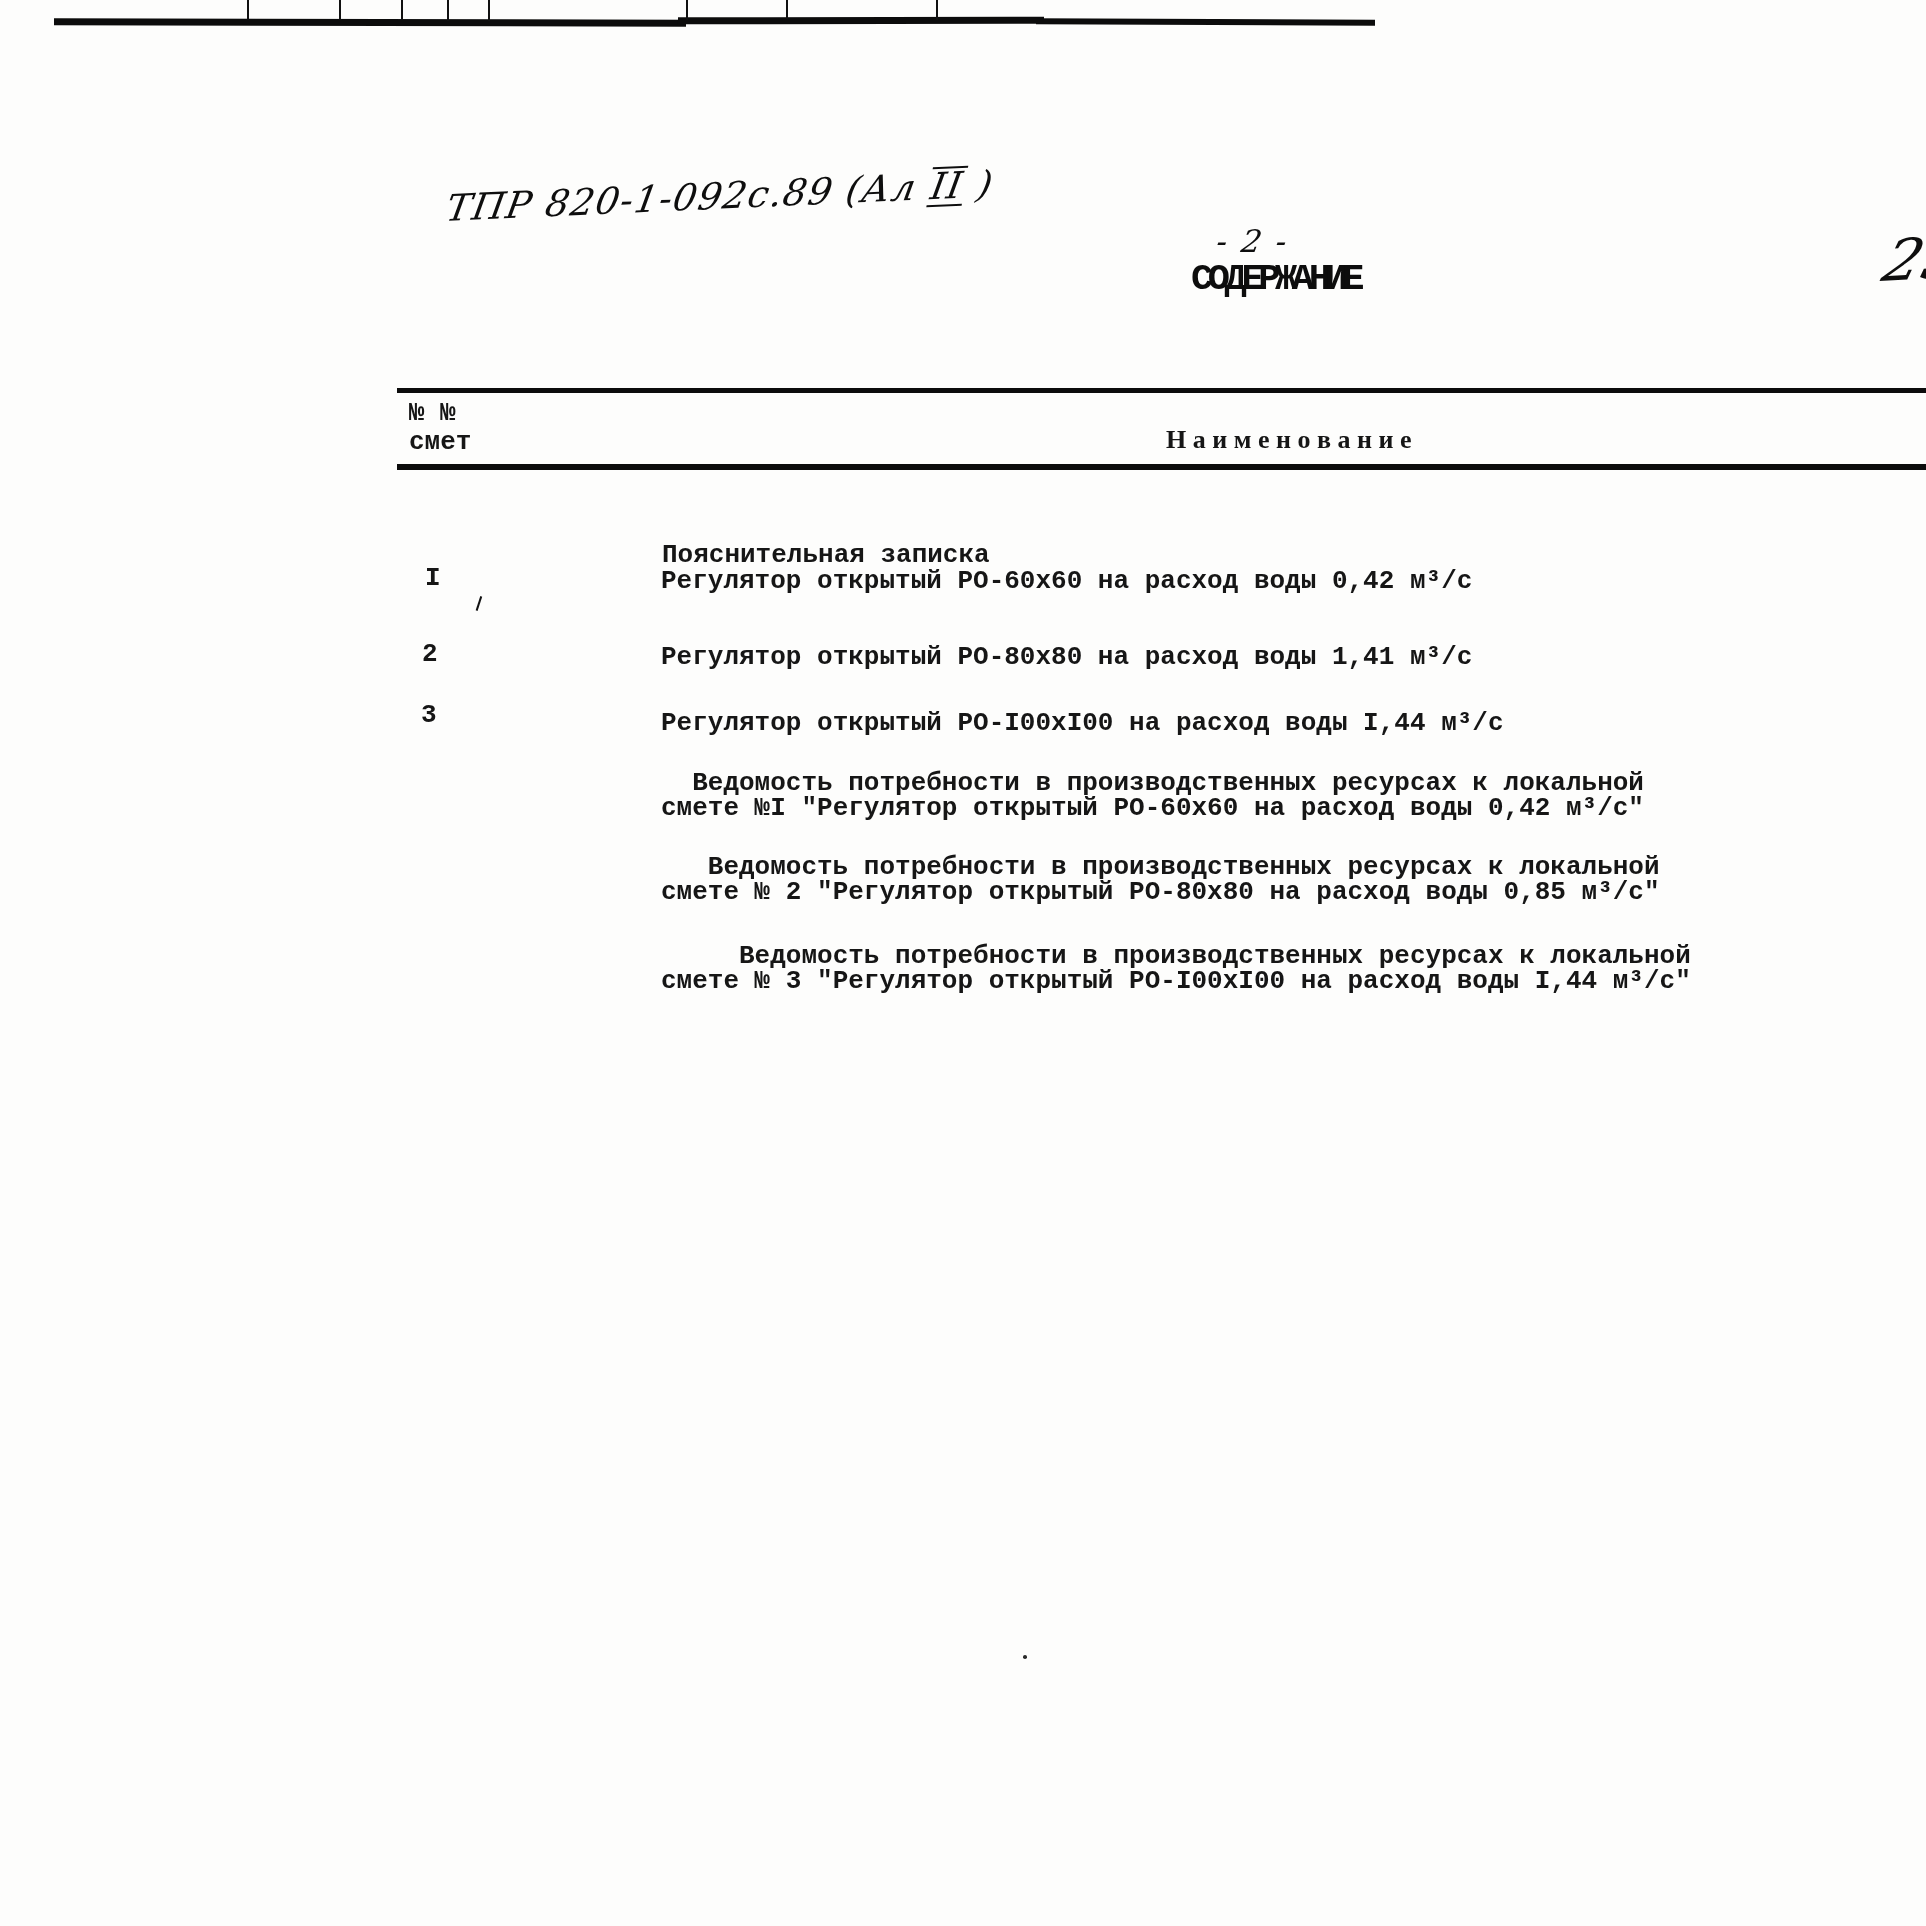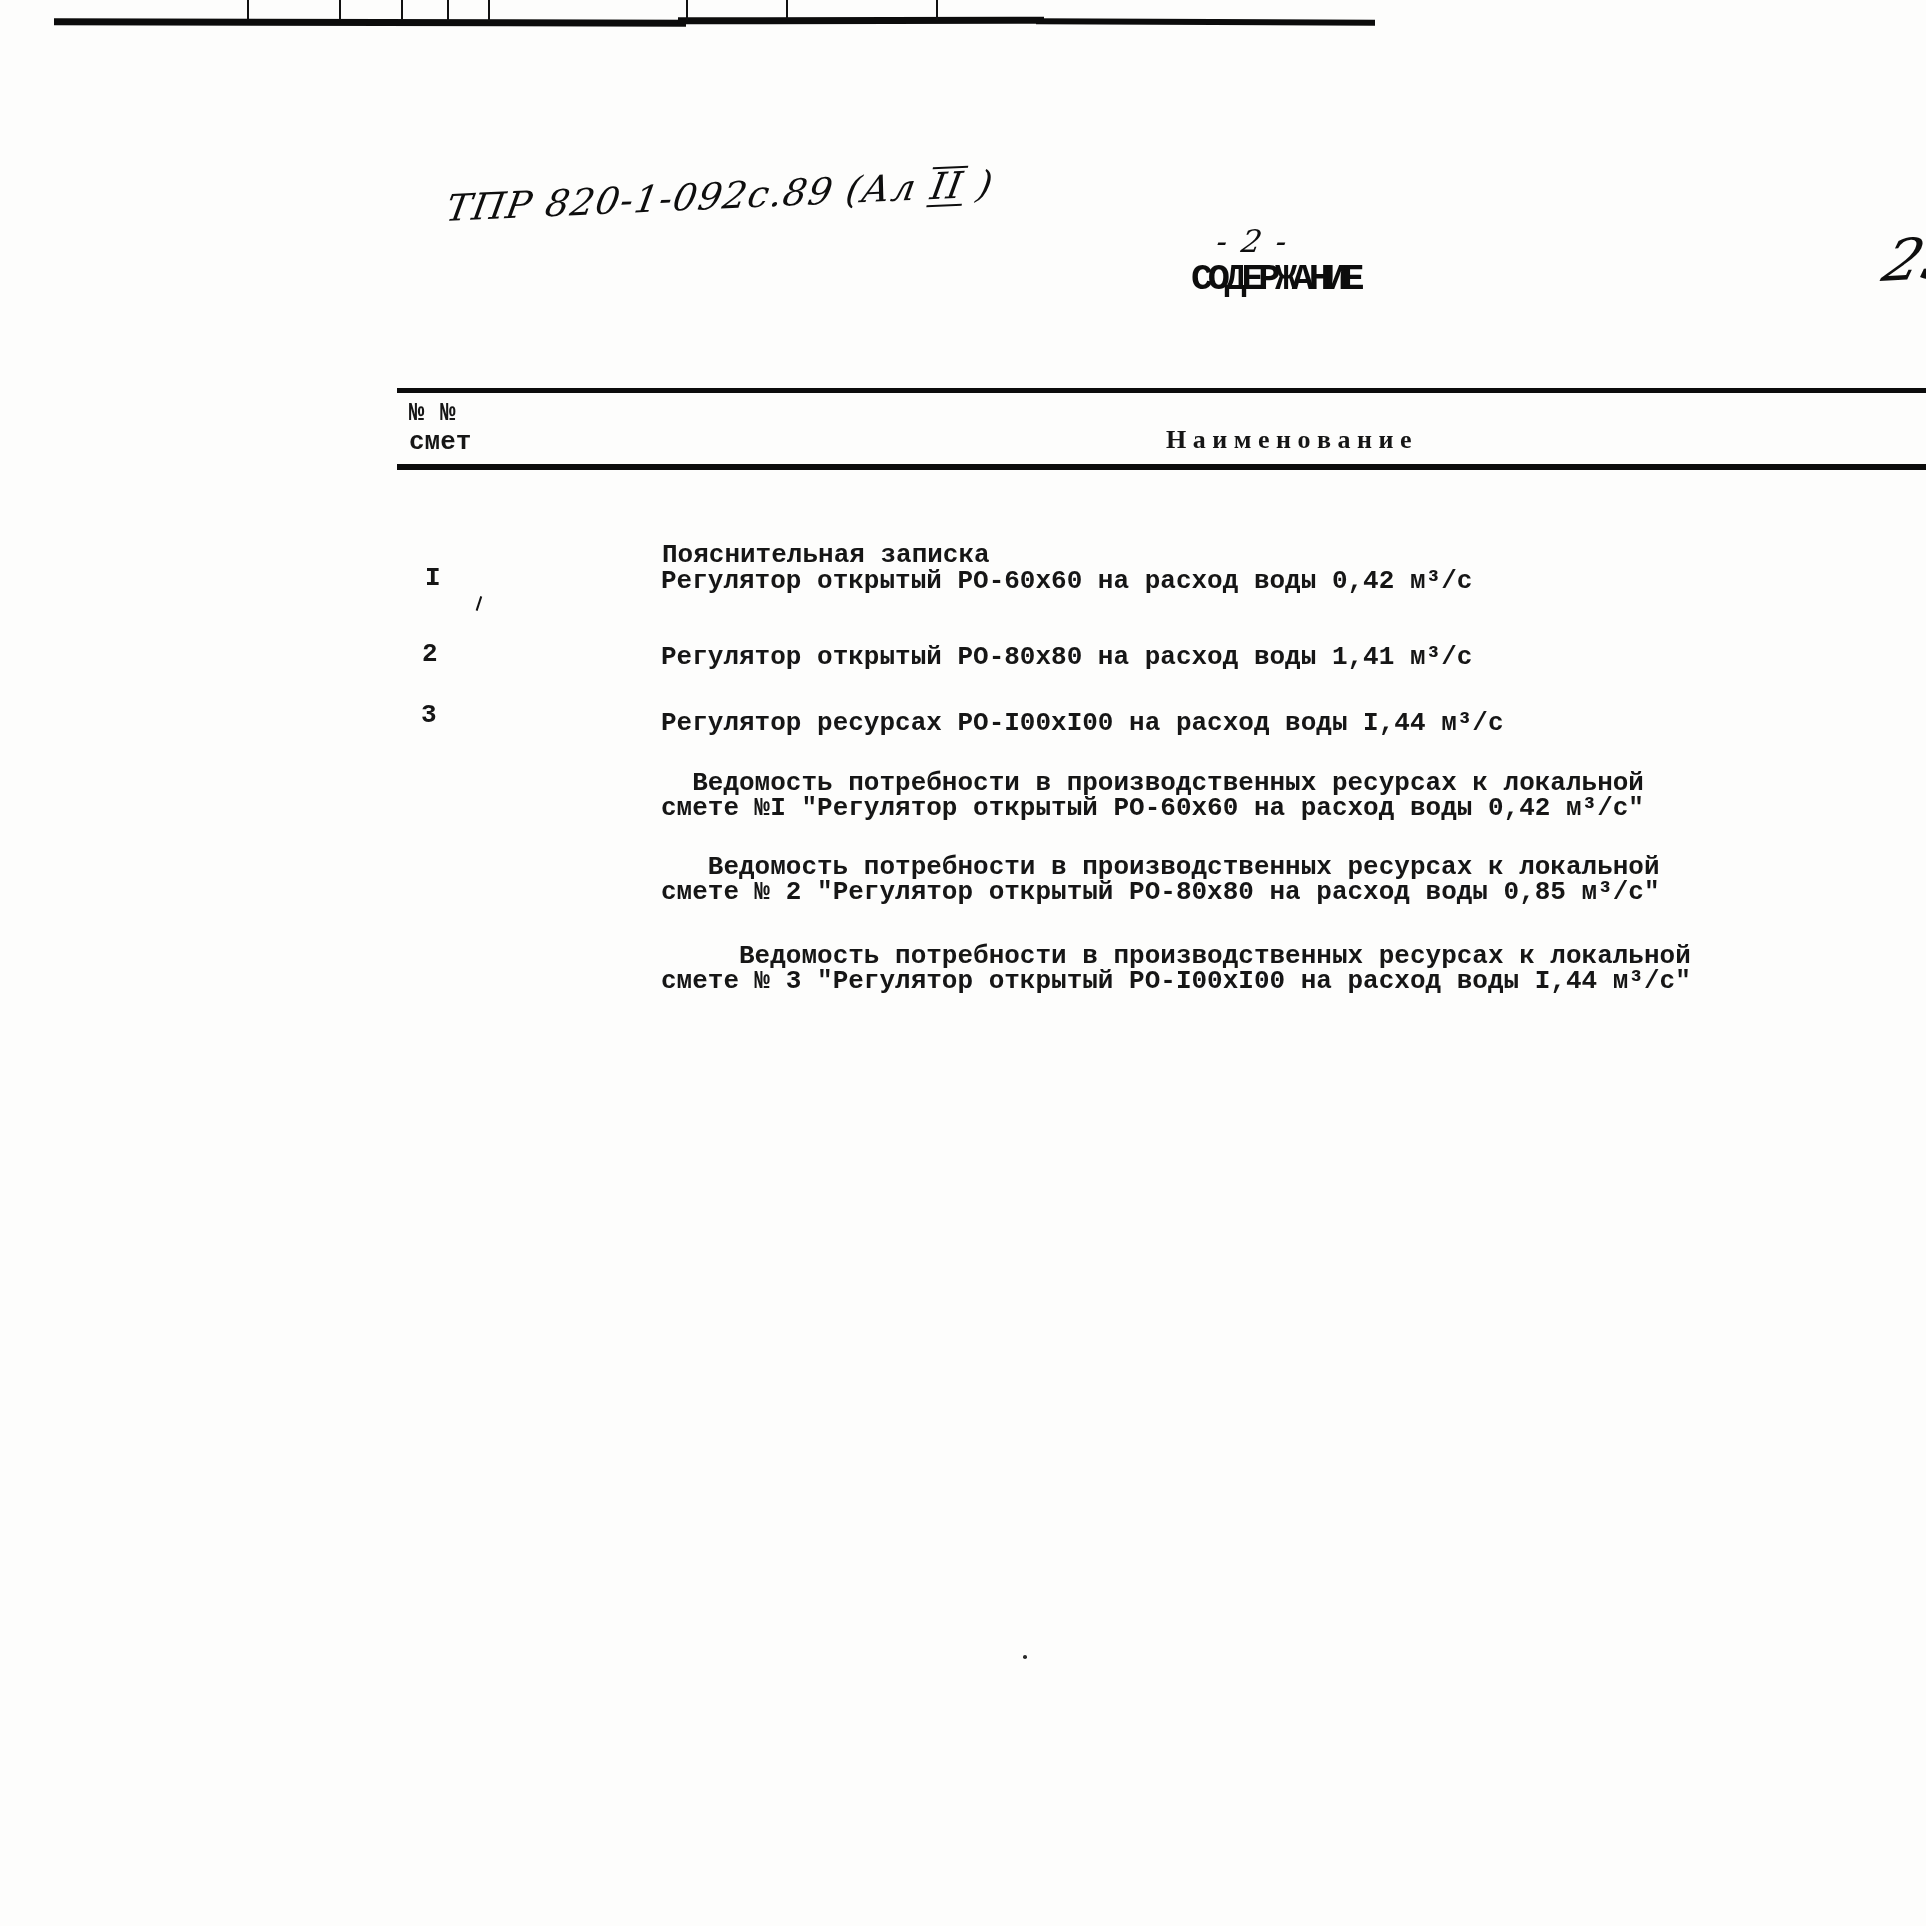--- a/index.html
+++ b/index.html
@@ -108,21 +108,21 @@
   <div class="spike" style="left:478px;top:596px;width:1.9px;height:14.6px;transform:rotate(18deg);"></div>
 
   <div>
     <div class="abs typed" style="left:422px;top:642px;">2</div>
     <div class="abs typed" style="left:661px;top:645px;">Регулятор открытый РО-80х80 на расход воды 1,41 м³/с</div>
 
   </div>
 
   <div>
     <div class="abs typed" style="left:421px;top:703px;">3</div>
-    <div class="abs typed" style="left:661px;top:711px;">Регулятор ресурсах РО-I00хI00 на расход воды I,44 м³/с</div>
+    <div class="abs typed" style="left:661px;top:711px;">Регулятор открытый РО-I00хI00 на расход воды I,44 м³/с</div>
 
   </div>
 
   <div>
     <div class="abs typed typed-block" style="left:661px;top:771px;">Ведомость потребности в производственных ресурсах к локальной
 смете №I "Регулятор открытый РО-60х60 на расход воды 0,42 м³/с"</div>
 
   </div>
 
   <div>

